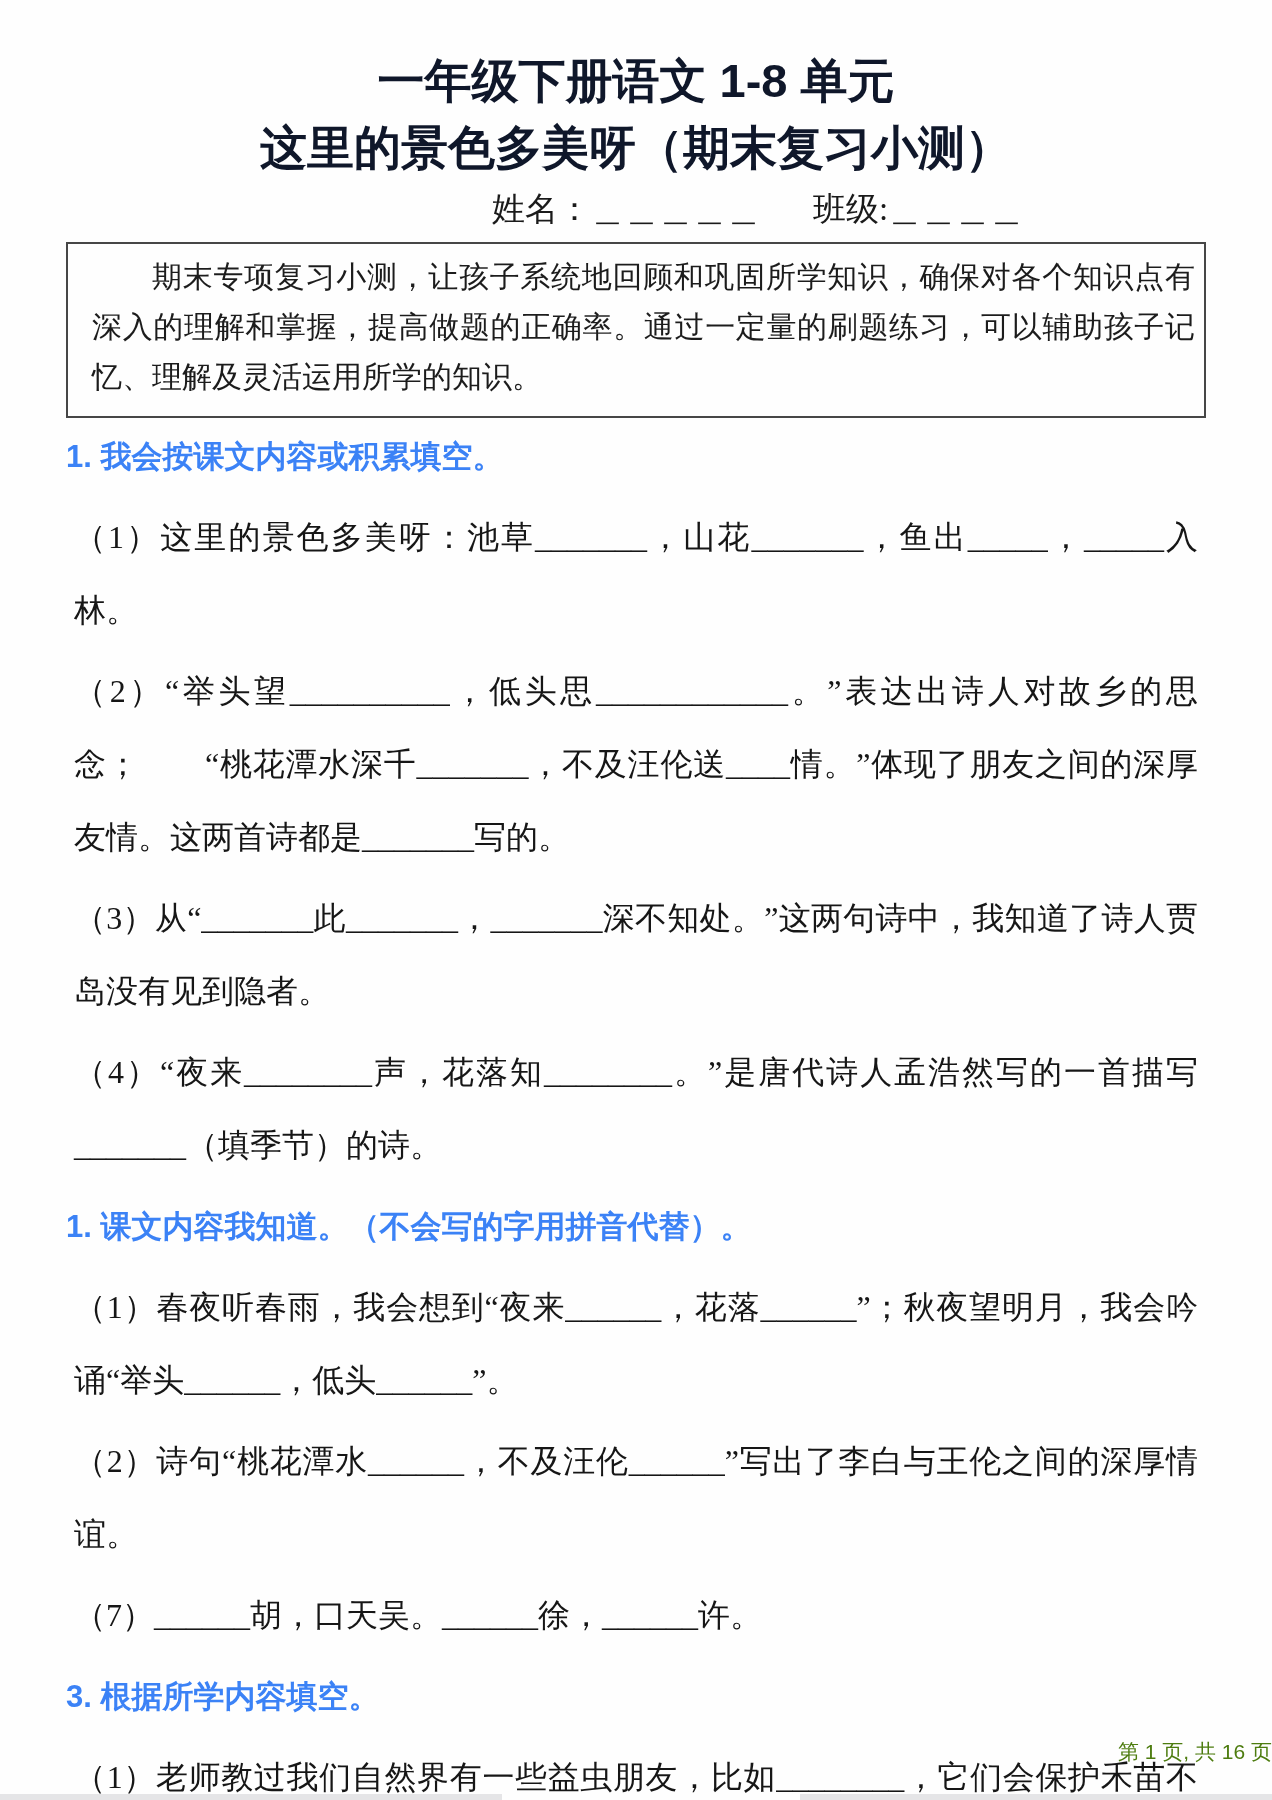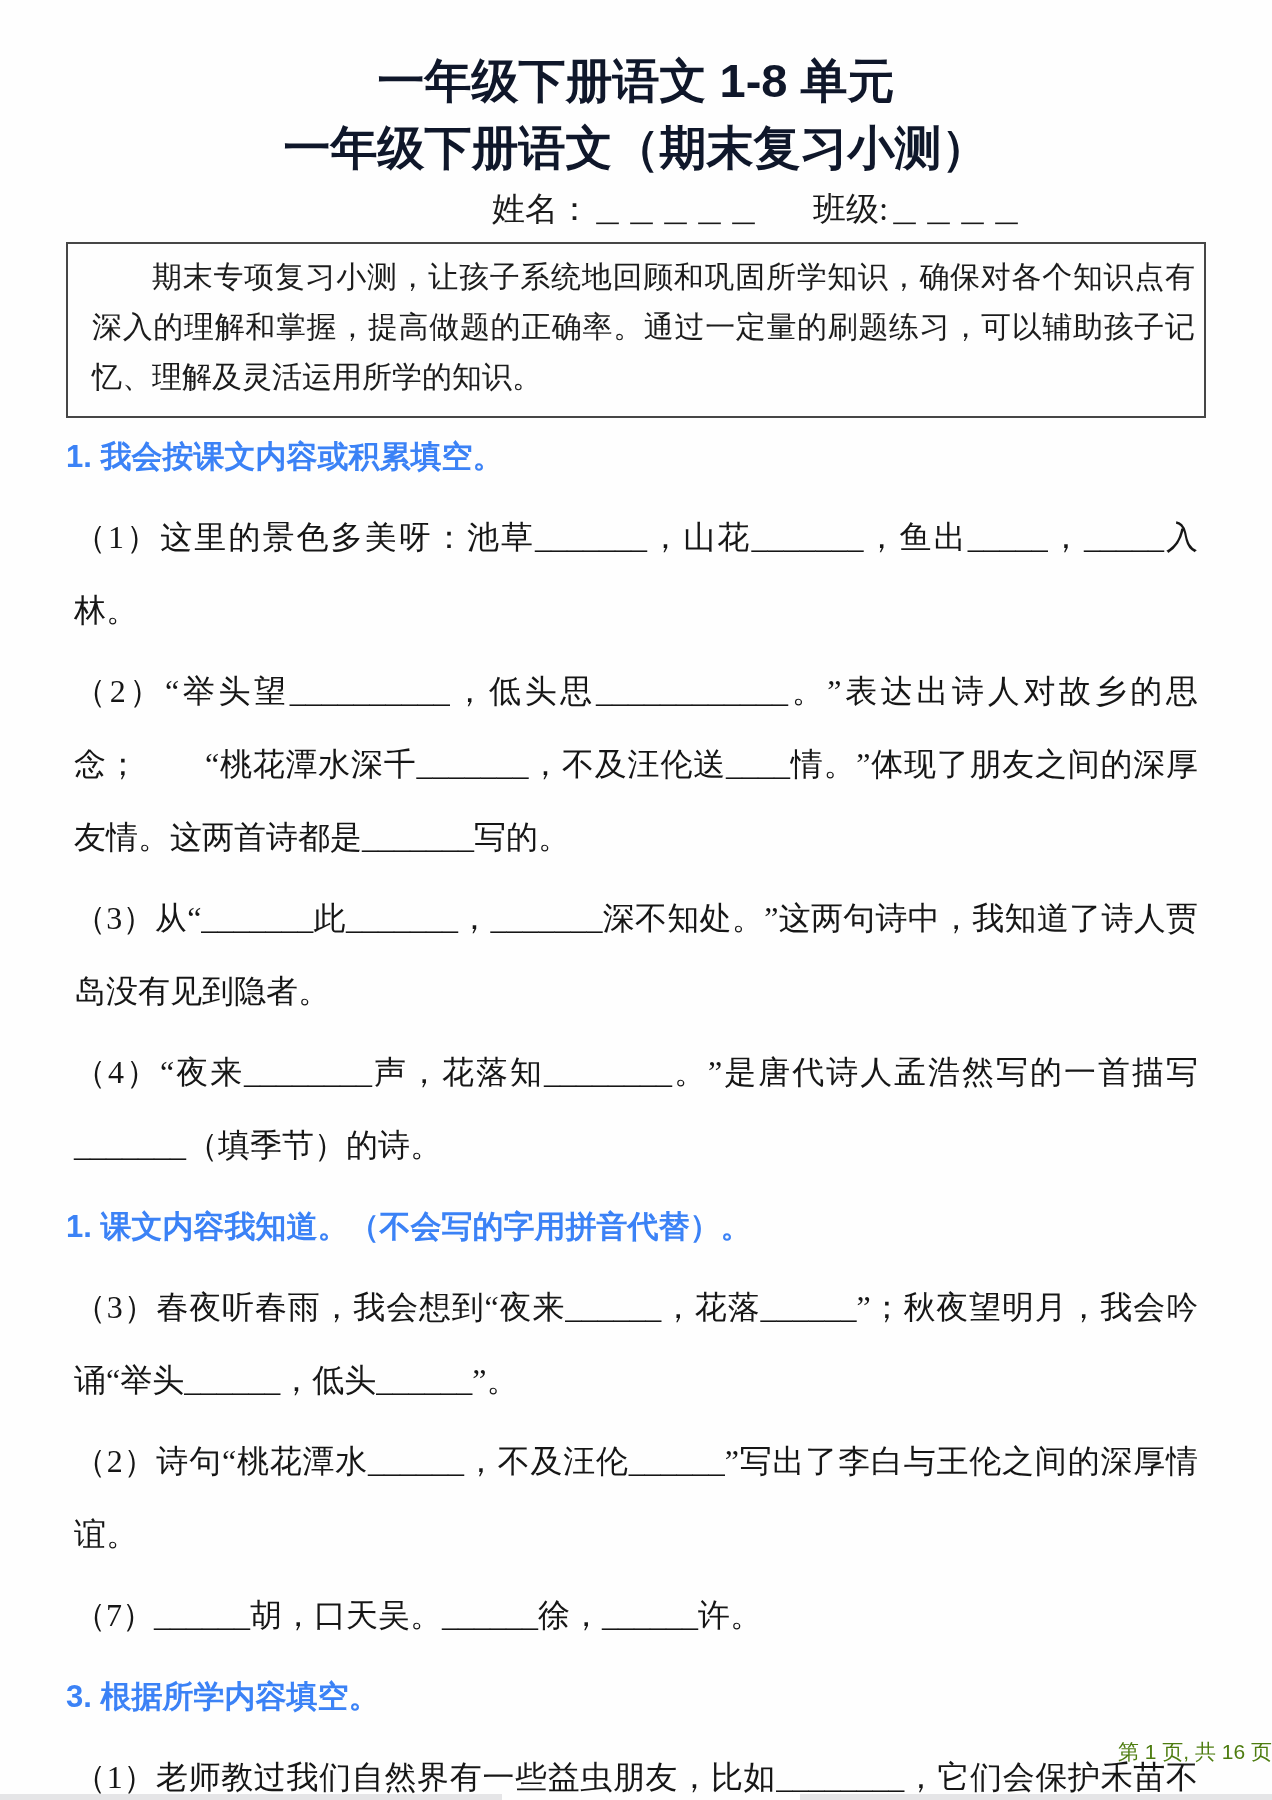--- a/index.html
+++ b/index.html
@@ -81,41 +81,41 @@
   .bar-left  { left:0;     width:502px; }
   .bar-right { left:800px; width:472px; }
 </style>
 </head>
 <body>
 
 <div class="page">
 
   <h1 class="title">
     <span>一年级下册语文 1-8 单元</span><br>
-    <span>一年级下册语文（期末复习小测）</span>
+    <span>这里的景色多美呀（期末复习小测）</span>
   </h1>
 
   <div class="name-row">
     <span>姓名：</span><span class="blank">＿＿＿＿＿</span><span class="name-gap"></span><span>班级:</span><span class="blank">＿＿＿＿</span>
   </div>
 
   <div class="intro-box">
     <p>期末专项复习小测，让孩子系统地回顾和巩固所学知识，确保对各个知识点有深入的理解和掌握，提高做题的正确率。通过一定量的刷题练习，可以辅助孩子记忆、理解及灵活运用所学的知识。</p>
   </div>
 
   <div class="qa">
 
     <h2 class="section-header">1. 我会按课文内容或积累填空。</h2>
     <p class="question">（1）这里的景色多美呀：池草_______，山花_______，鱼出_____，_____入林。</p>
     <p class="question">（2）“举头望__________，低头思____________。”表达出诗人对故乡的思念；　　“桃花潭水深千_______，不及汪伦送____情。”体现了朋友之间的深厚友情。这两首诗都是_______写的。</p>
     <p class="question">（3）从“_______此_______，_______深不知处。”这两句诗中，我知道了诗人贾岛没有见到隐者。</p>
     <p class="question">（4）“夜来________声，花落知________。”是唐代诗人孟浩然写的一首描写_______（填季节）的诗。</p>
 
     <h2 class="section-header">1. 课文内容我知道。（不会写的字用拼音代替）。</h2>
-    <p class="question">（3）春夜听春雨，我会想到“夜来______，花落______”；秋夜望明月，我会吟诵“举头______，低头______”。</p>
+    <p class="question">（1）春夜听春雨，我会想到“夜来______，花落______”；秋夜望明月，我会吟诵“举头______，低头______”。</p>
     <p class="question">（2）诗句“桃花潭水______，不及汪伦______”写出了李白与王伦之间的深厚情谊。</p>
     <p class="question">（7）______胡，口天吴。______徐，______许。</p>
 
     <h2 class="section-header">3. 根据所学内容填空。</h2>
     <p class="question">（1）老师教过我们自然界有一些益虫朋友，比如________，它们会保护禾苗不生病。</p>
 
   </div>
 
   <div class="footer">第 1 页, 共 16 页</div>
 

